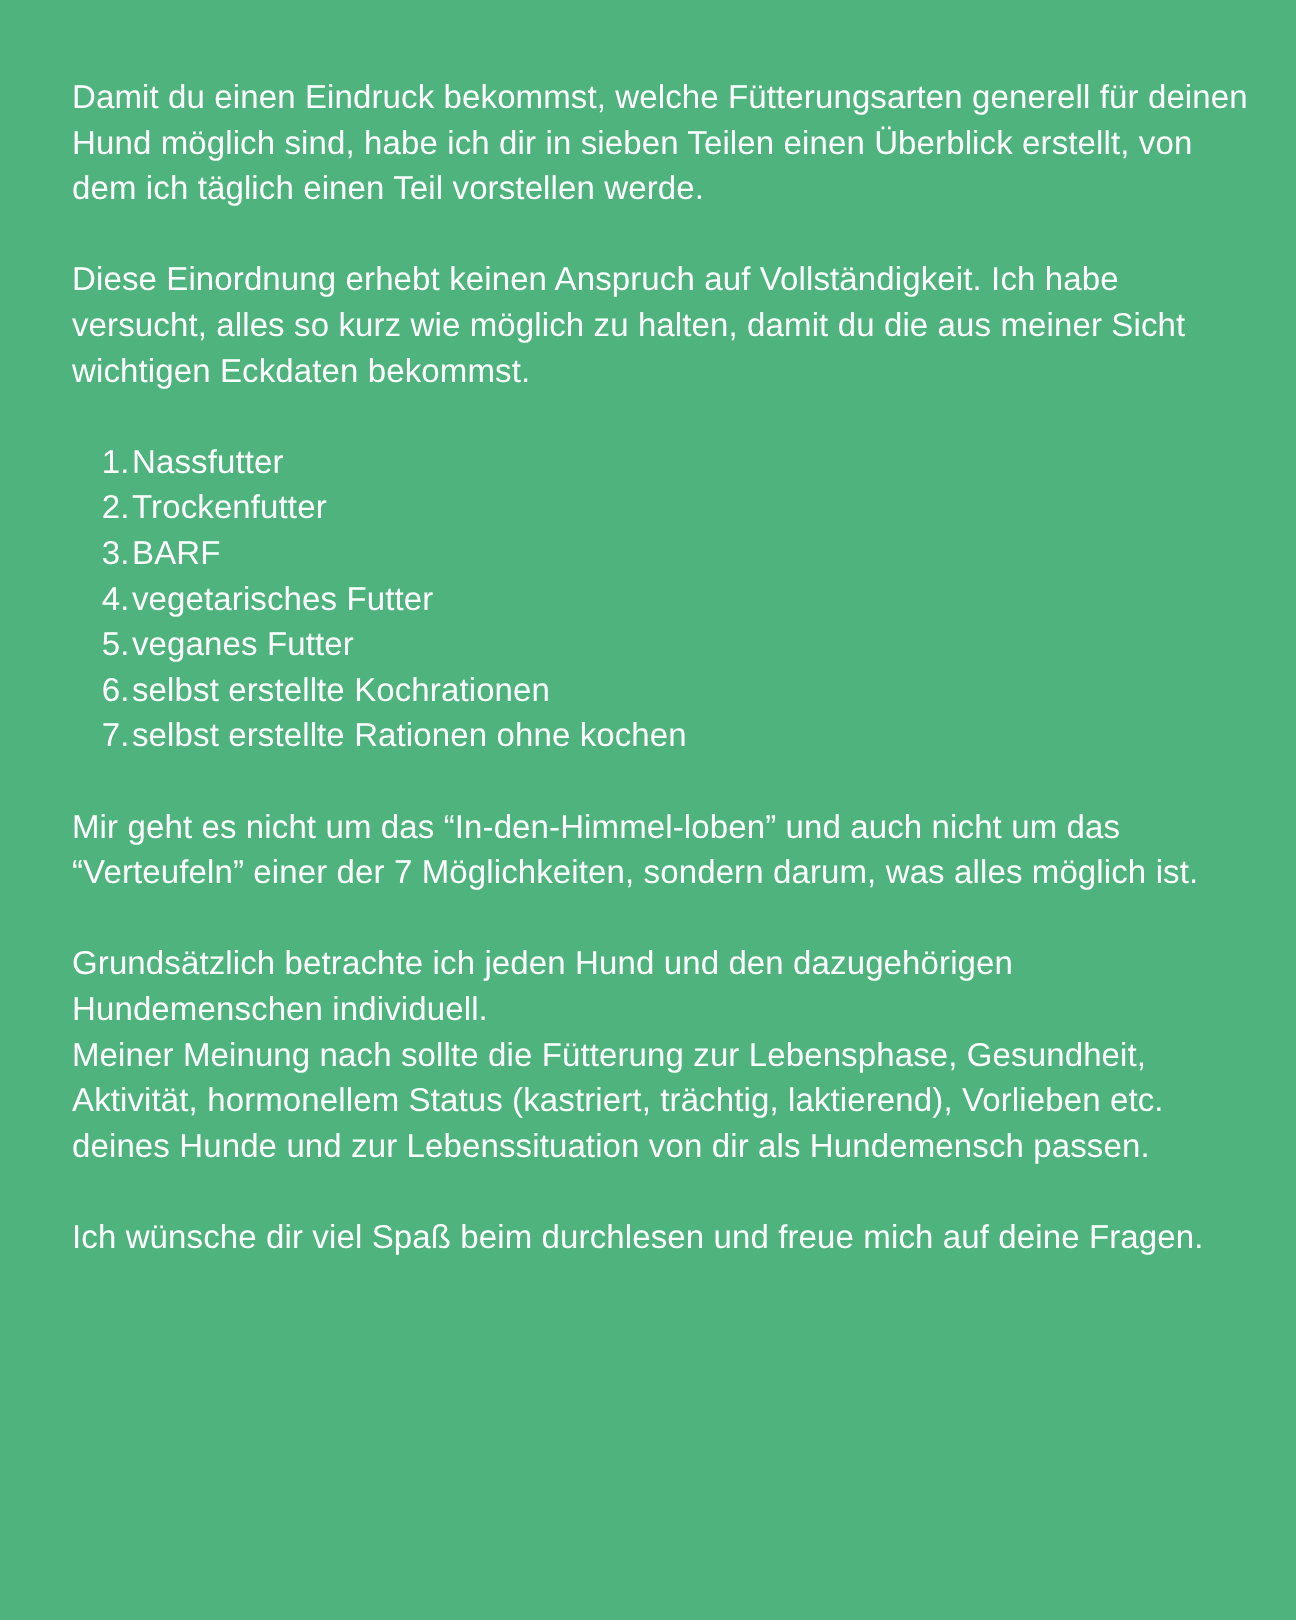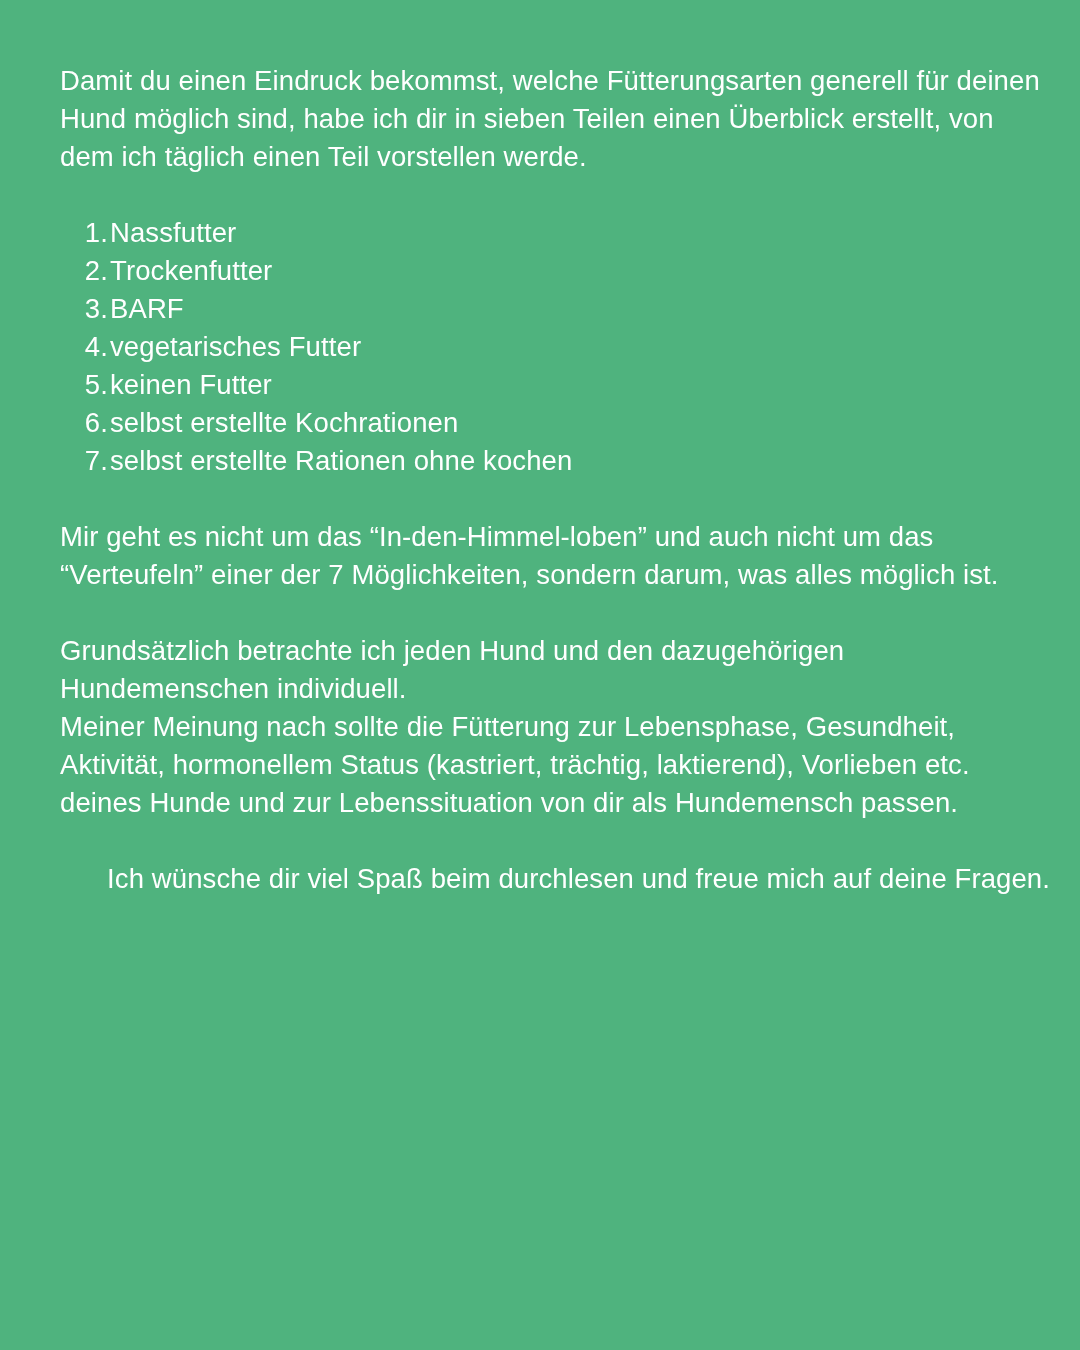--- a/index.html
+++ b/index.html
@@ -31,21 +31,20 @@
   }
   .para {
     margin: 0 0 38px 0;
     white-space: pre-wrap;
   }
   .para.tight {
     margin-bottom: 0;
   }
   .para:last-child {
     margin-bottom: 0;
-    text-align: right;
   }
   ol.options {
     list-style: none;
     margin: 0 0 38px 0;
     padding: 0;
     counter-reset: optitem;
   }
   ol.options > li {
     counter-increment: optitem;
     position: relative;
@@ -64,28 +63,29 @@
   }
 </style>
 </head>
 <body style="background: rgb(79, 179, 126);">
 
 <div id="card" style="background: rgb(79, 179, 126);">
   <div class="content" style="color: rgb(255, 255, 255);">
 
     <p class="para">Damit du einen Eindruck bekommst, welche Fütterungsarten generell für deinen Hund möglich sind, habe ich dir in sieben Teilen einen Überblick erstellt, von dem ich täglich einen Teil vorstellen werde.</p>
 
+    <p class="para">Diese Einordnung erhebt keinen Anspruch auf Vollständigkeit. Ich habe versucht, alles so kurz wie möglich zu halten, damit du die aus meiner Sicht wichtigen Eckdaten bekommst.</p>
 
 
     <ol class="options">
       <li>Nassfutter</li>
       <li>Trockenfutter</li>
       <li>BARF</li>
       <li>vegetarisches Futter</li>
-      <li>keinen Futter</li>
+      <li>veganes Futter</li>
       <li>selbst erstellte Kochrationen</li>
       <li>selbst erstellte Rationen ohne kochen</li>
     </ol>
 
 
     <p class="para">Mir geht es nicht um das “In-den-Himmel-loben” und auch nicht um das “Verteufeln” einer der 7 Möglichkeiten, sondern darum, was alles möglich ist.</p>
 
     <p class="para tight">Grundsätzlich betrachte ich jeden Hund und den dazugehörigen Hundemenschen individuell.</p>
 
     <p class="para">Meiner Meinung nach sollte die Fütterung zur Lebensphase, Gesundheit, Aktivität, hormonellem Status (kastriert, trächtig, laktierend), Vorlieben etc. deines Hunde und zur Lebenssituation von dir als Hundemensch passen.</p>

